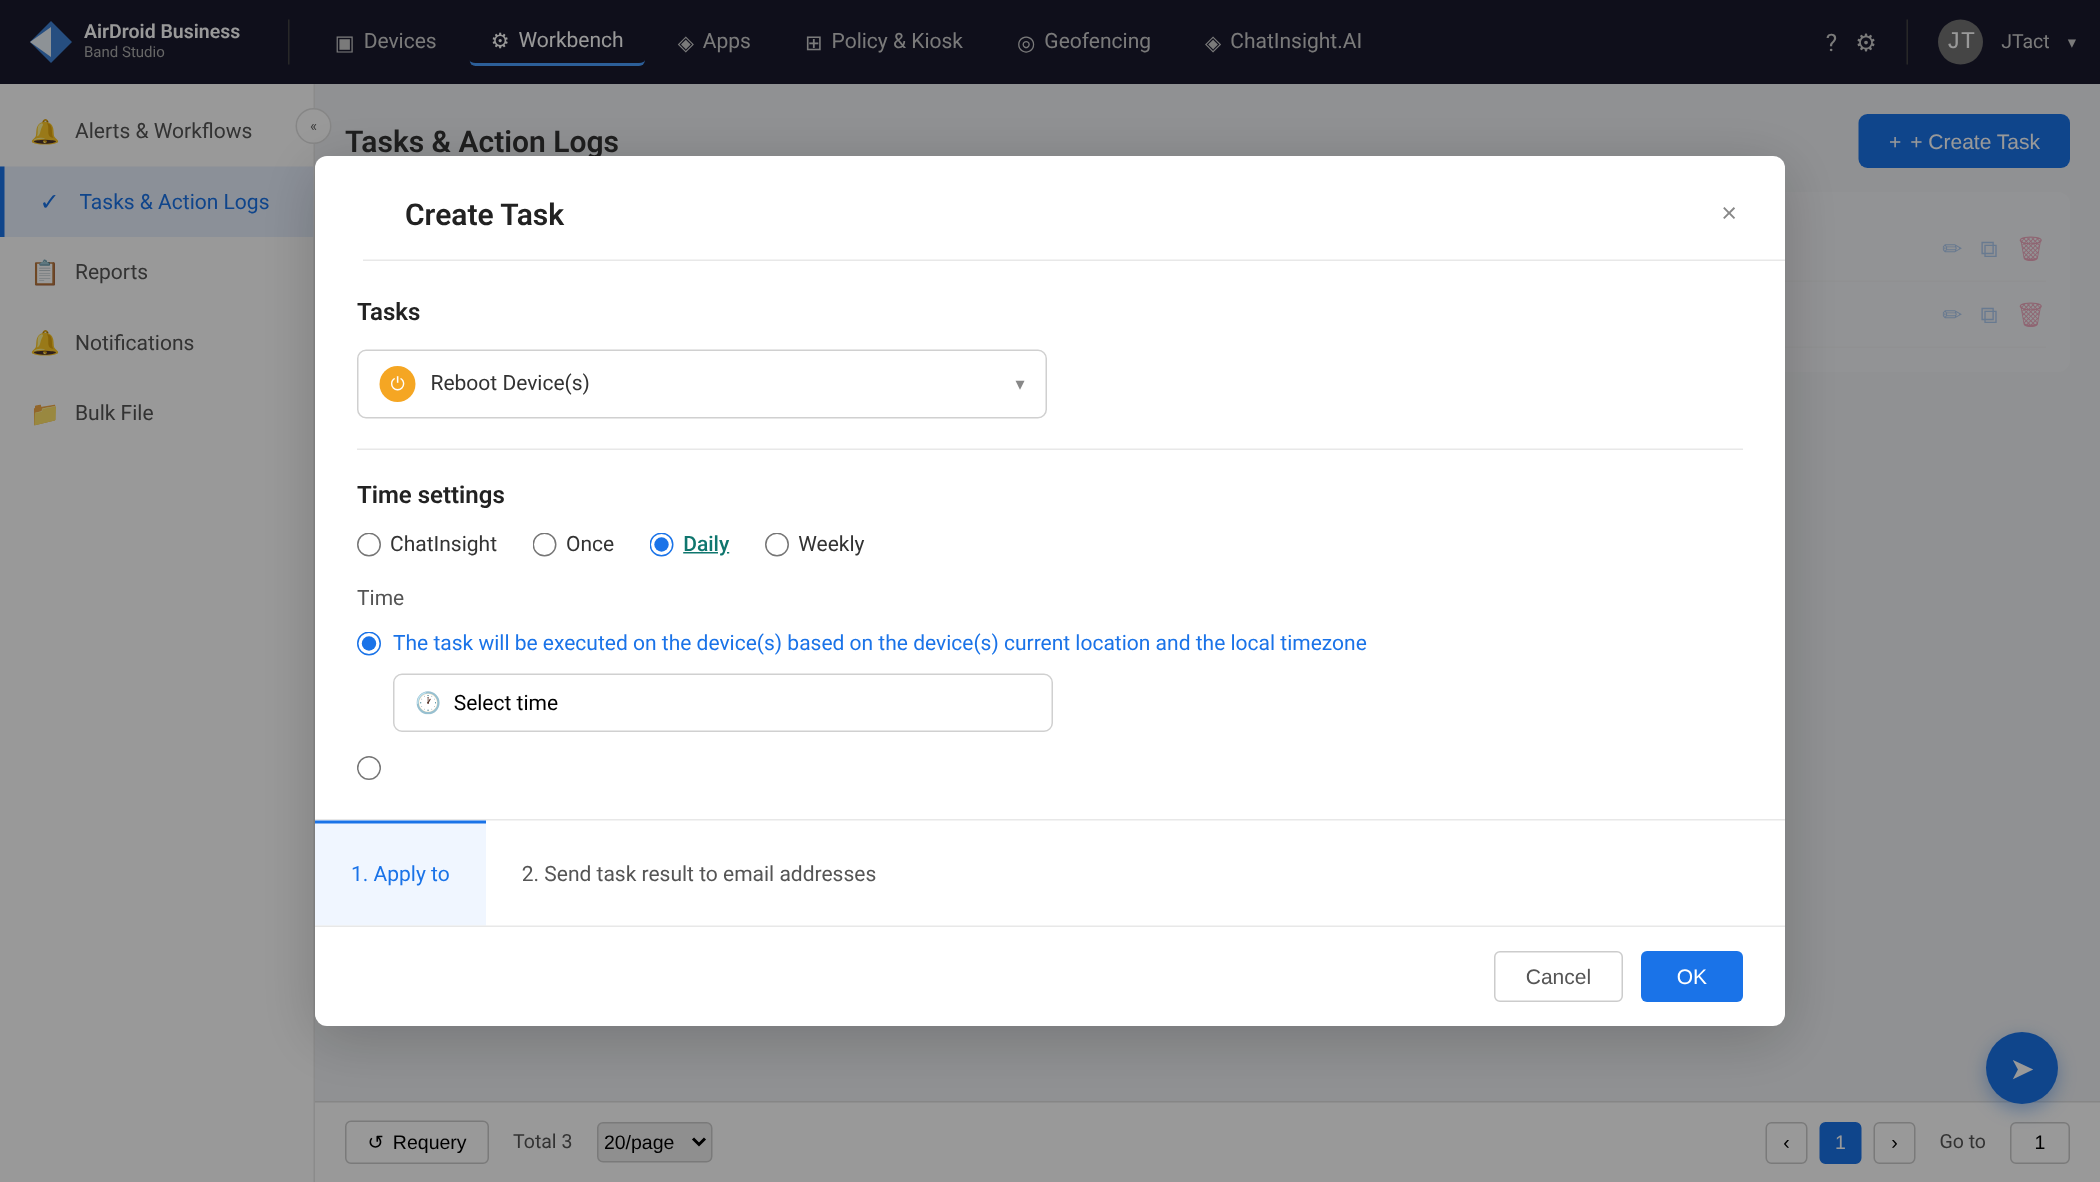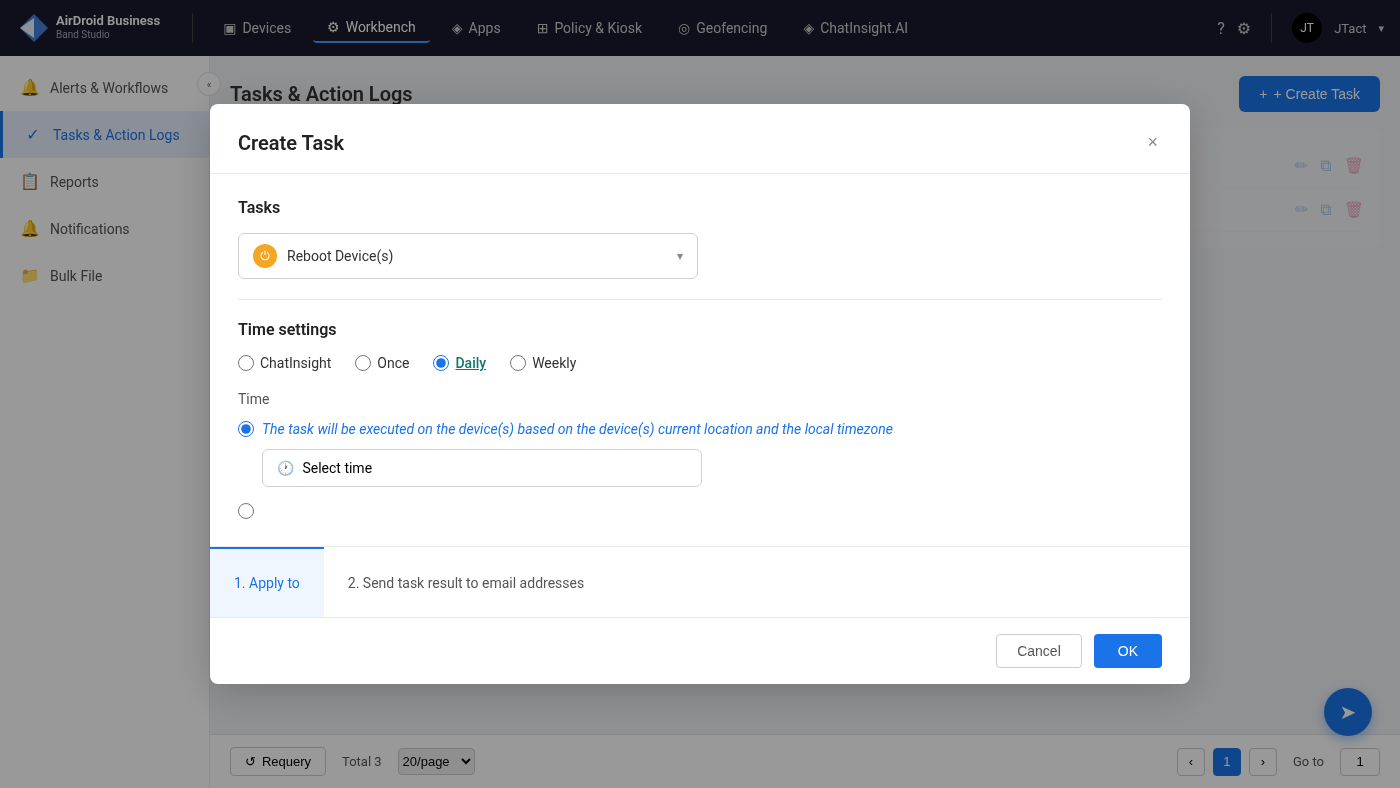--- a/index.html
+++ b/index.html
@@ -16,21 +16,21 @@
     .logo-sub { color: #aaa; font-size: 10px; display: block; }
     .nav-divider { width: 1px; height: 30px; background: #444; margin: 0 8px; }
     .nav-item {
       color: #ccc; font-size: 14px; padding: 6px 14px; border-radius: 4px; cursor: pointer;
       display: flex; align-items: center; gap: 6px; white-space: nowrap;
     }
     .nav-item.active { color: white; border-bottom: 2px solid #4a9eff; }
     .nav-icon { font-size: 14px; }
     .nav-right { margin-left: auto; display: flex; align-items: center; gap: 12px; }
     .nav-right-icon { color: #ccc; font-size: 16px; cursor: pointer; }
-    .avatar { width: 30px; height: 30px; border-radius: 50%; background: #000000; display: flex; align-items: center; justify-content: center; color: white; font-size: 12px; cursor: pointer; }
+    .avatar { width: 30px; height: 30px; border-radius: 50%; background: #737373; display: flex; align-items: center; justify-content: center; color: white; font-size: 16px; cursor: pointer; font-family: Liberation Mono, monospace; }
 
     
     .app-body { display: flex; padding-top: 56px; height: 788px; }
 
     
     .sidebar {
       width: 210px; background: white; border-right: 1px solid #e8e8e8;
       padding-top: 8px; flex-shrink: 0; position: relative;
     }
     .sidebar-toggle {
@@ -75,21 +75,21 @@
 
     
     .overlay { position: fixed; top: 0; left: 0; right: 0; bottom: 0; background: rgba(0,0,0,0.4); z-index: 200; display: flex; align-items: center; justify-content: center; }
 
     
     .modal {
       background: white; border-radius: 8px; width: 980px; max-height: 580px;
       box-shadow: 0 8px 40px rgba(0,0,0,0.2); display: flex; flex-direction: column;
       position: relative;
     }
-    .modal-header { padding: 24px 28px 16px; border-bottom: 1px solid #e8e8e8; display: flex; align-items: center; justify-content: space-between; }
+    .modal-header { padding: 24px 28px 16px; border-bottom: 1px solid #e8e8e8; display: flex; align-items: center; justify-content: space-between; margin-left: 32px; }
     .modal-title { font-size: 20px; font-weight: 600; color: #222; }
     .modal-close { background: none; border: none; font-size: 18px; color: #888; cursor: pointer; padding: 4px; }
     .modal-body { padding: 24px 28px; overflow-y: auto; flex: 1; }
     .modal-footer { padding: 16px 28px; border-top: 1px solid #e8e8e8; display: flex; justify-content: flex-end; gap: 12px; }
 
     
     .section-title { font-size: 16px; font-weight: 600; color: #222; margin-bottom: 16px; }
     .section-divider { border: none; border-top: 1px solid #e8e8e8; margin: 20px 0; }
 
     
@@ -104,21 +104,21 @@
     
     .subsection-title { font-size: 14px; color: #555; margin-bottom: 12px; }
 
     
     .radio-group { display: flex; align-items: center; gap: 24px; margin-bottom: 20px; }
     .radio-item { display: flex; align-items: center; gap: 6px; cursor: pointer; font-size: 14px; color: #333; }
     .radio-input { width: 16px; height: 16px; accent-color: #1a73e8; cursor: pointer; }
 
     
     .time-option { display: flex; align-items: flex-start; gap: 8px; margin-bottom: 12px; }
-    .time-option-text { font-size: 14px; color: #1a73e8; margin-top: 2px; font-style: italic; }
+    .time-option-text { font-size: 14px; color: #1a73e8; margin-top: 2px; }
     .time-option-text.inactive { color: #555; }
     .time-input-wrap { margin-left: 24px; }
     .time-input {
       border: 1px solid #d0d0d0; border-radius: 6px; padding: 10px 14px;
       display: flex; align-items: center; gap: 8px; width: 440px; background: white;
     }
     .time-input-placeholder { color: #000000; font-size: 14px; }
     .clock-icon { color: #aaa; font-size: 14px; }
 
     

